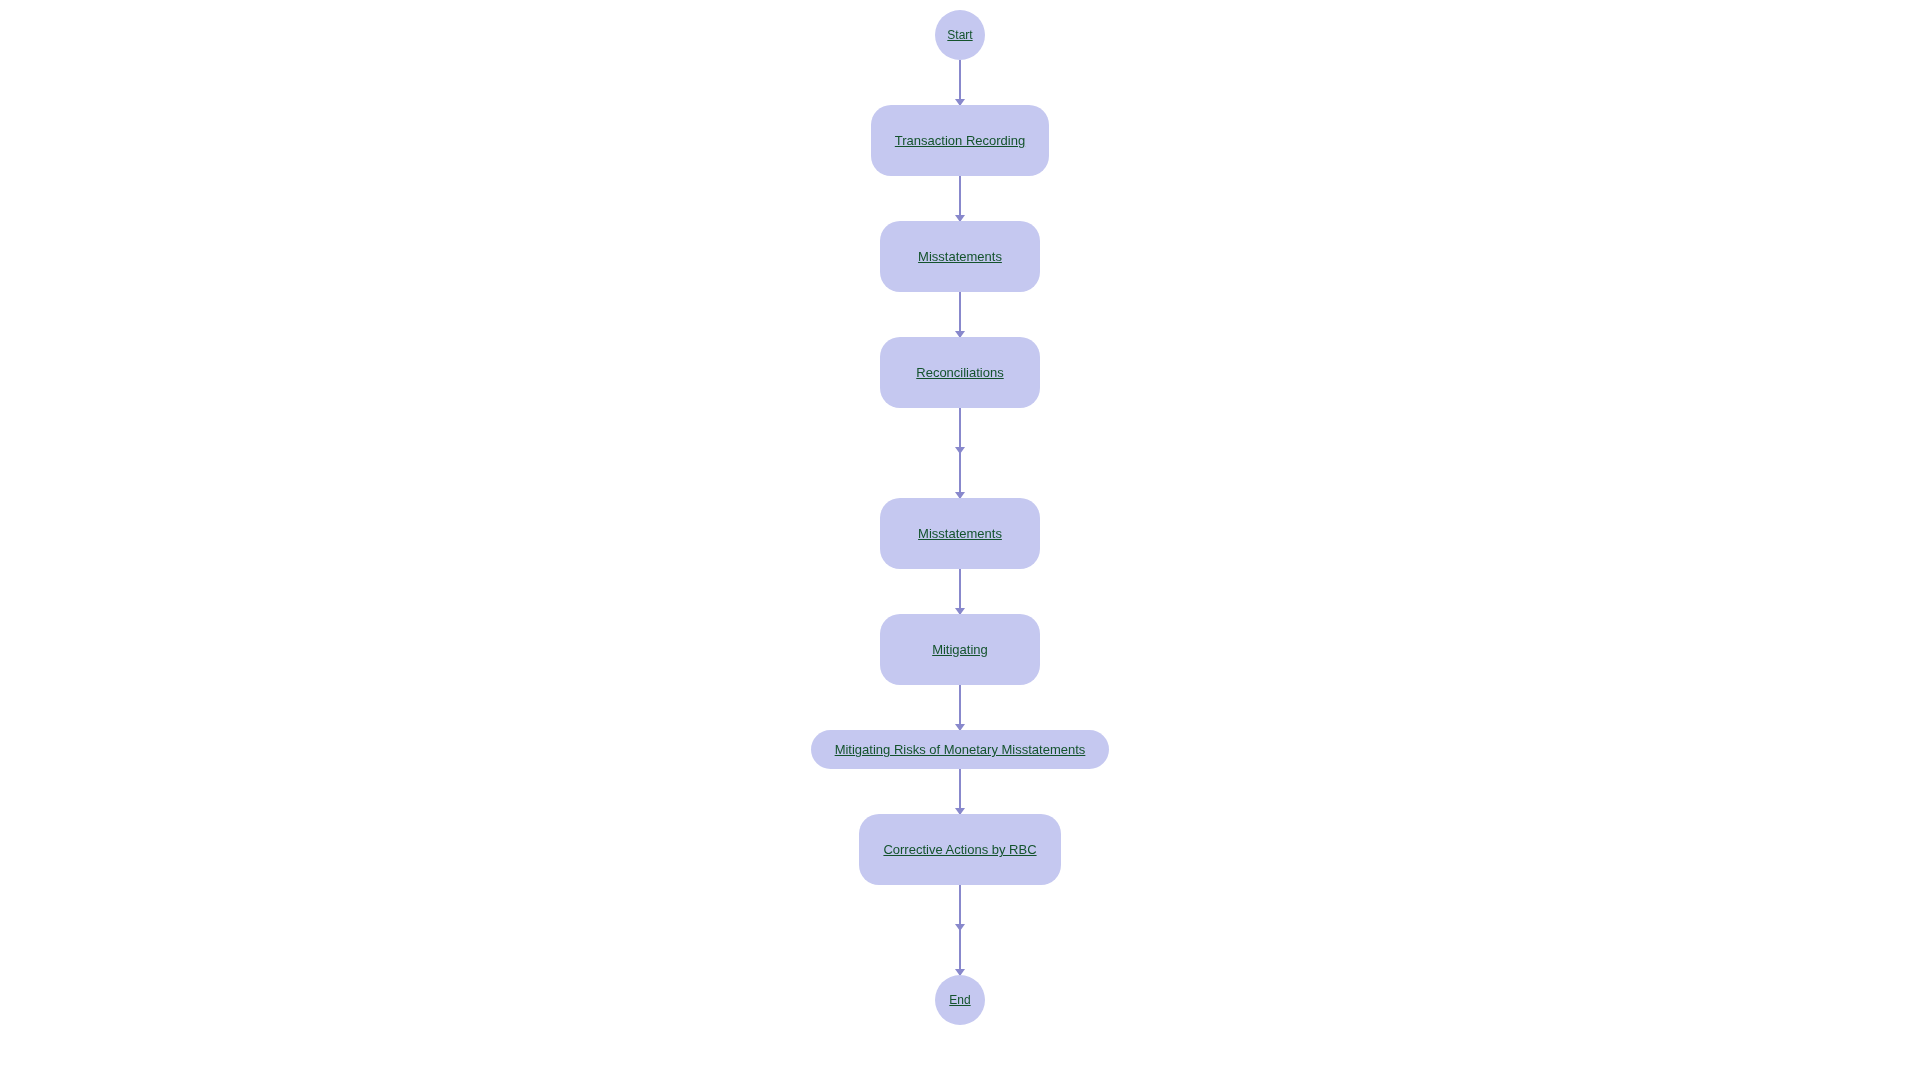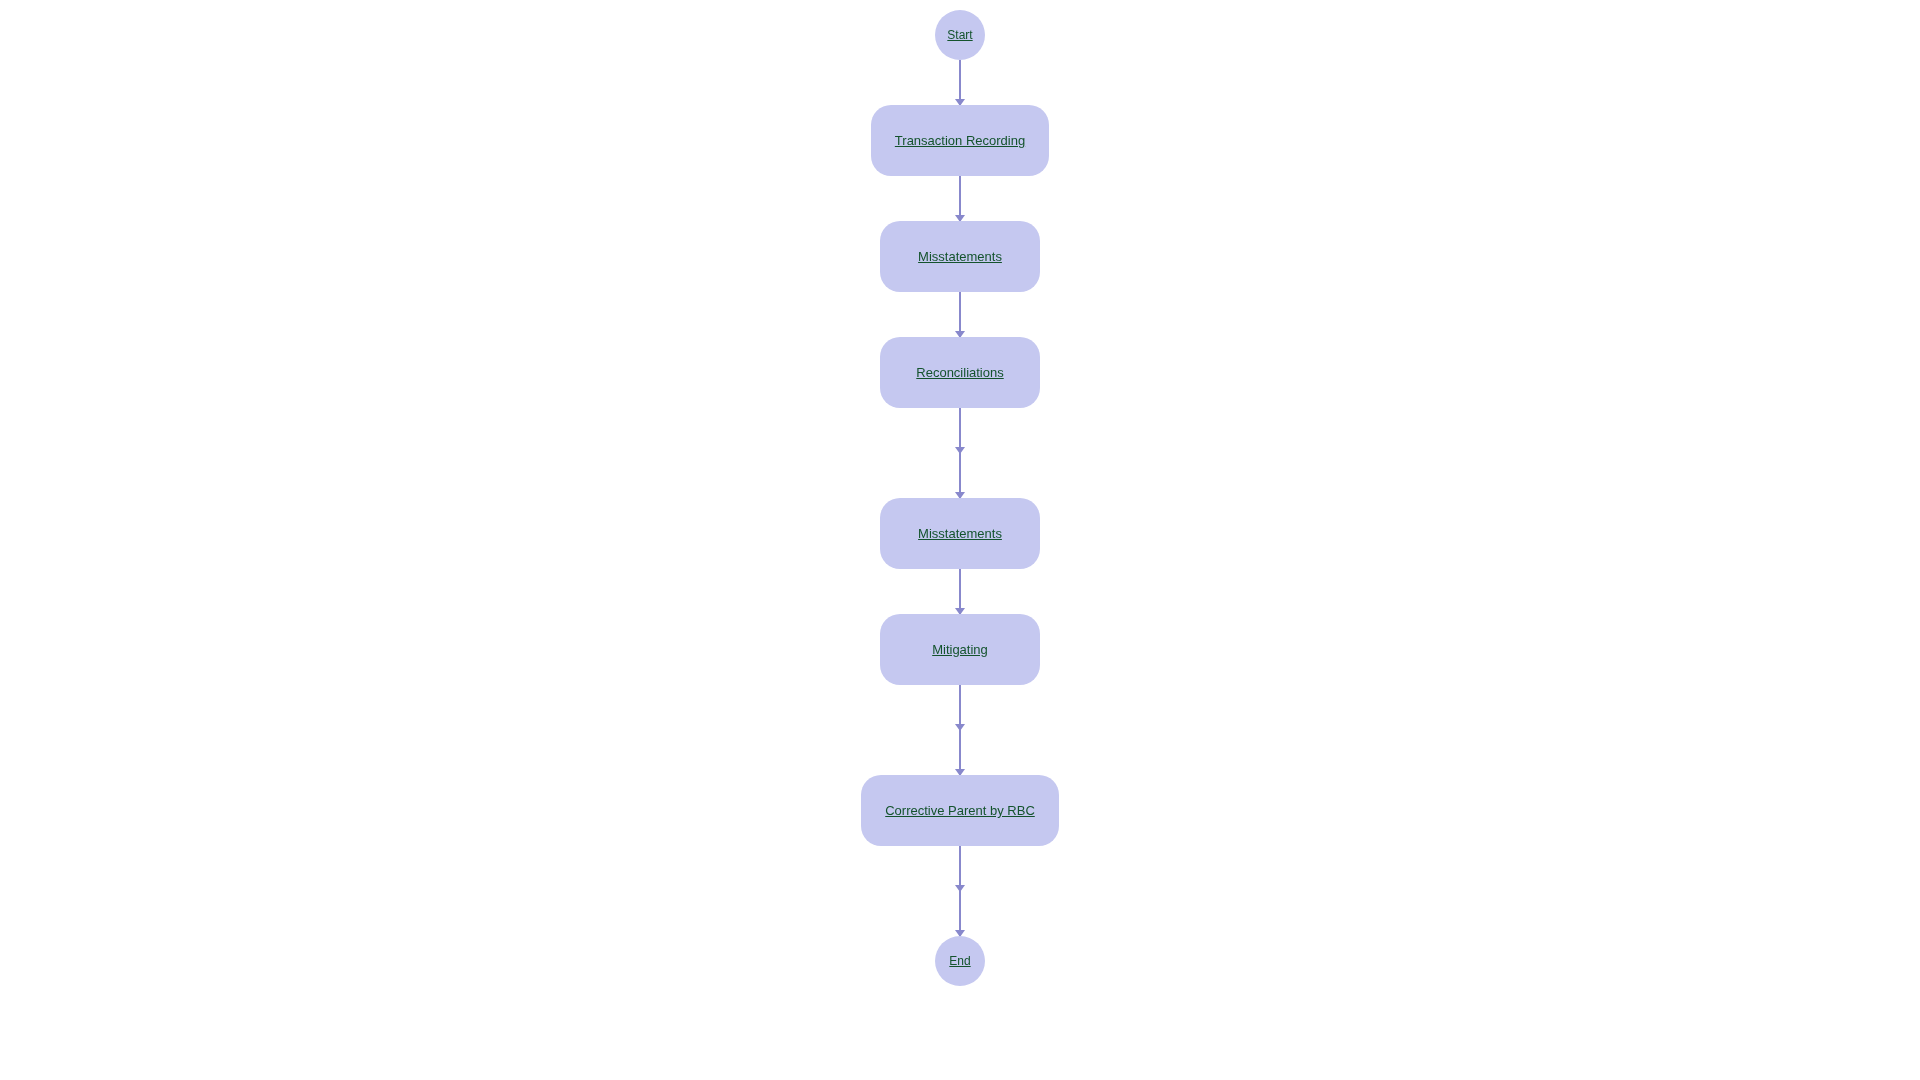--- a/index.html
+++ b/index.html
@@ -99,22 +99,23 @@
   <div class="connector"></div>
 
   <div class="connector"></div>
 
   <div class="node medium">Misstatements</div>
   <div class="connector"></div>
 
   <div class="node medium">Mitigating</div>
   <div class="connector"></div>
 
+  <div class="node wide">Mitigating Risks of Monetary Misstatements</div>
   <div class="connector"></div>
 
-  <div class="node medium">Corrective Parent by RBC</div>
+  <div class="node medium">Corrective Actions by RBC</div>
   <div class="connector"></div>
 
   <div class="connector"></div>
 
   <div class="node circle">End</div>
 
 </div>
 
 </body></html>

